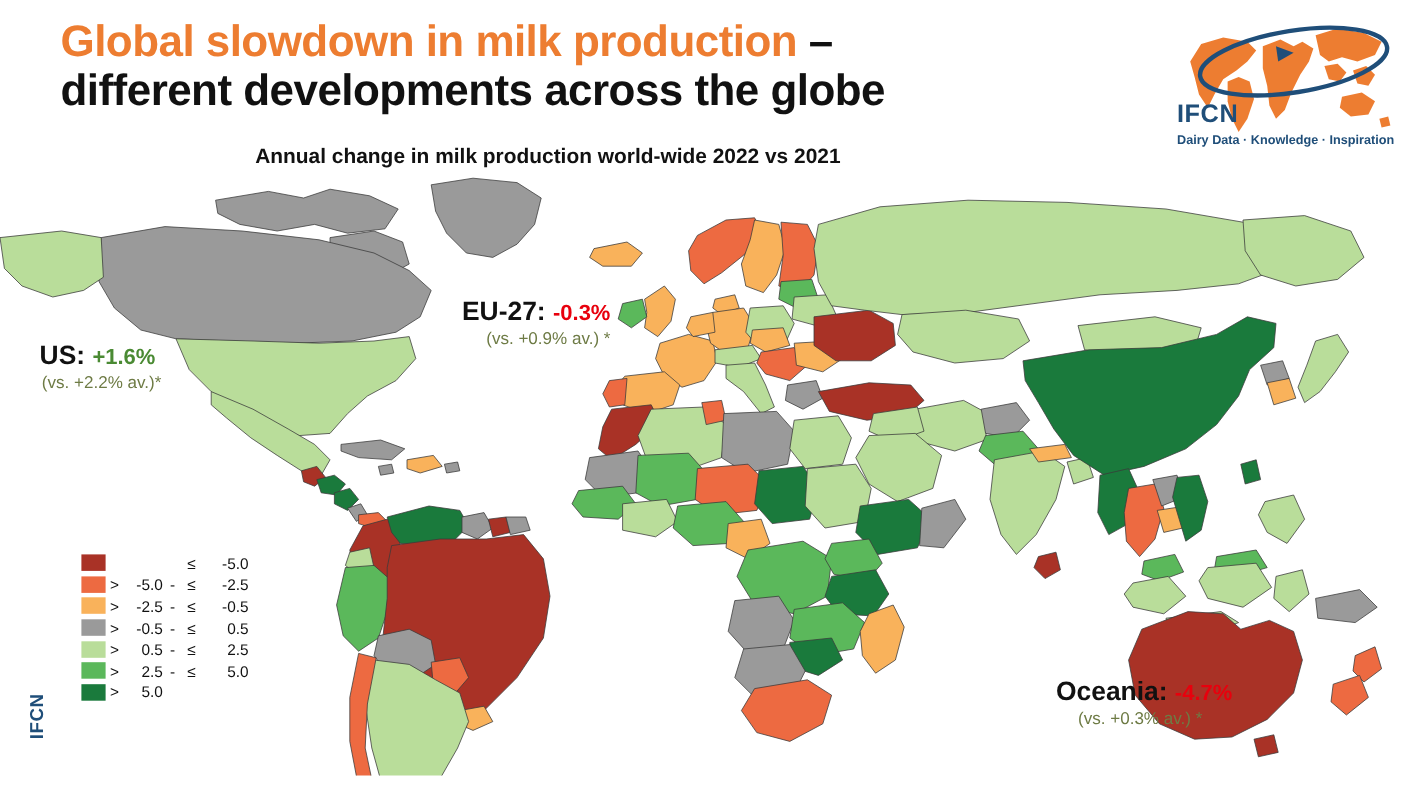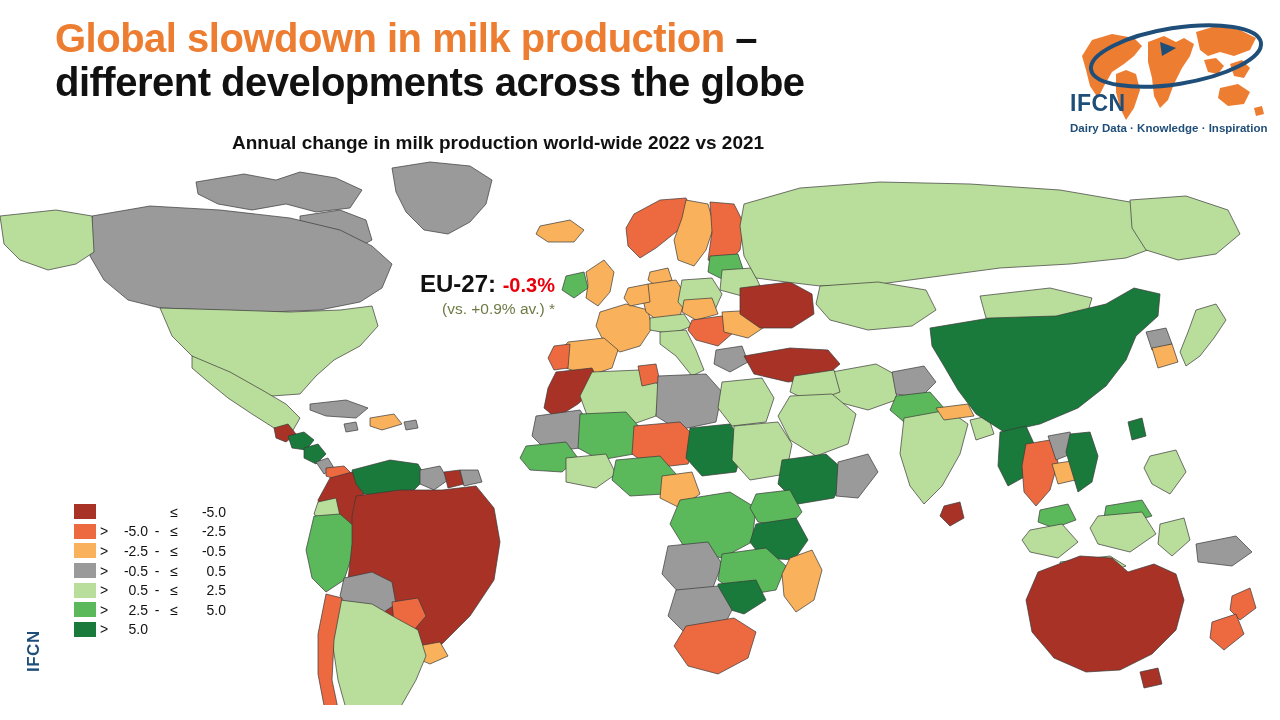--- a/index.html
+++ b/index.html
@@ -240,26 +240,34 @@
       <path class="cpath" fill="#B9DD9A" d="M1150 296 L1176 290 L1186 312 L1170 334 L1152 324 L1144 308 Z"></path>
       <path class="cpath" fill="#9A9A9A" d="M1196 384 L1236 376 L1252 392 L1232 406 L1198 402 Z"></path>
 
       <path class="cpath" fill="#A93226" d="M1038 412 L1080 396 L1112 398 L1128 412 L1154 404 L1176 414 L1184 440 L1176 470 L1152 494 L1120 510 L1086 512 L1054 498 L1032 472 L1026 440 Z"></path>
       <path class="cpath" fill="#A93226" d="M1140 512 L1158 508 L1162 524 L1144 528 Z"></path>
       <path class="cpath" fill="#ED6A41" d="M1232 436 L1250 428 L1256 448 L1240 460 L1230 450 Z"></path>
       <path class="cpath" fill="#ED6A41" d="M1212 462 L1236 454 L1244 474 L1224 490 L1210 478 Z"></path>
     </svg>
   </div>
 
+  <div class="anno" id="anno-us">
+    <span class="main">US: </span><span class="val-pos">+1.6%</span>
+    <span class="sub">(vs. +2.2% av.)*</span>
+  </div>
 
   <div class="anno" id="anno-eu">
     <span class="main">EU-27: </span><span class="val-neg">-0.3%</span>
     <span class="sub">(vs. +0.9% av.) *</span>
   </div>
 
+  <div class="anno" id="anno-oc">
+    <span class="main">Oceania: </span><span class="val-neg">-4.7%</span>
+    <span class="sub">(vs. +0.3% av.) *</span>
+  </div>
 
   <div id="legend">
     <div class="legend-rows" id="legend-rows">
         <div class="legend-row">
           <div class="swatch" style="background: rgb(169, 50, 38);"></div>
           <div class="lg-gt"></div>
           <div class="lg-lo"></div>
           <div class="lg-dash"></div>
           <div class="lg-le">≤</div>
           <div class="lg-hi">-5.0</div>

